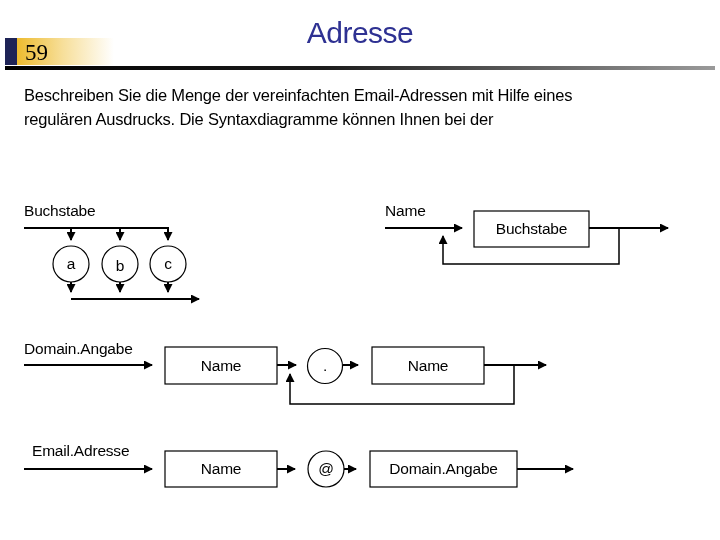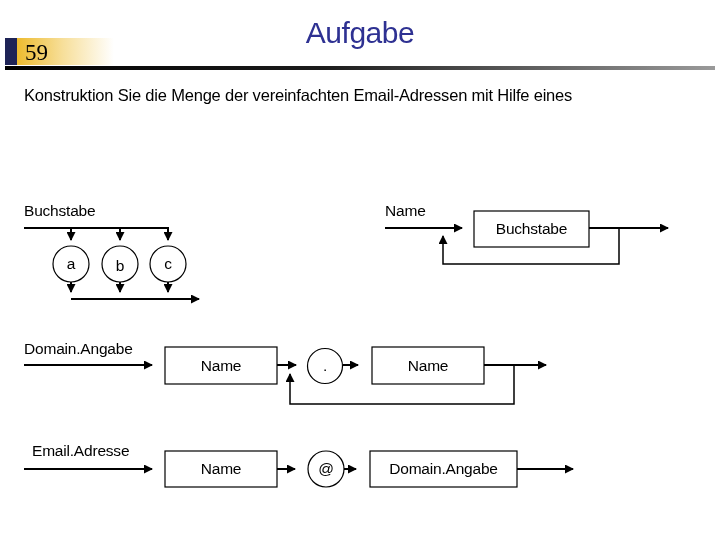--- a/index.html
+++ b/index.html
@@ -28,25 +28,26 @@
   .node-text{display:flex;align-items:center;justify-content:center;
     font-size:15.5px;letter-spacing:-0.2px;color:#000;}
   svg{position:absolute;left:0;top:0;}
 </style>
 </head>
 <body>
 
 <div class="abs page-tab-bar"></div>
 <div class="abs page-tab"></div>
 <div class="abs page-number">59</div>
-<div class="abs slide-title">Aufgabe</div>
+<div class="abs slide-title">Adresse</div>
 <div class="abs rule"></div>
 
 <div class="abs body-text">
-  <div>Konstruktion Sie die Menge der vereinfachten Email-Adressen mit Hilfe eines</div>
+  <div>Beschreiben Sie die Menge der vereinfachten Email-Adressen mit Hilfe eines</div>
+  <div>regulären Ausdrucks. Die Syntaxdiagramme können Ihnen bei der</div>
 </div>
 
 <svg width="720" height="540" viewBox="0 0 720 540">
   <defs>
     <marker id="arr" markerUnits="userSpaceOnUse" markerWidth="9" markerHeight="9" refX="8" refY="4.5" orient="auto">
       <path d="M0,0 L9,4.5 L0,9 z" fill="#000"></path>
     </marker>
   </defs>
 
   <g stroke="#000" fill="none">

